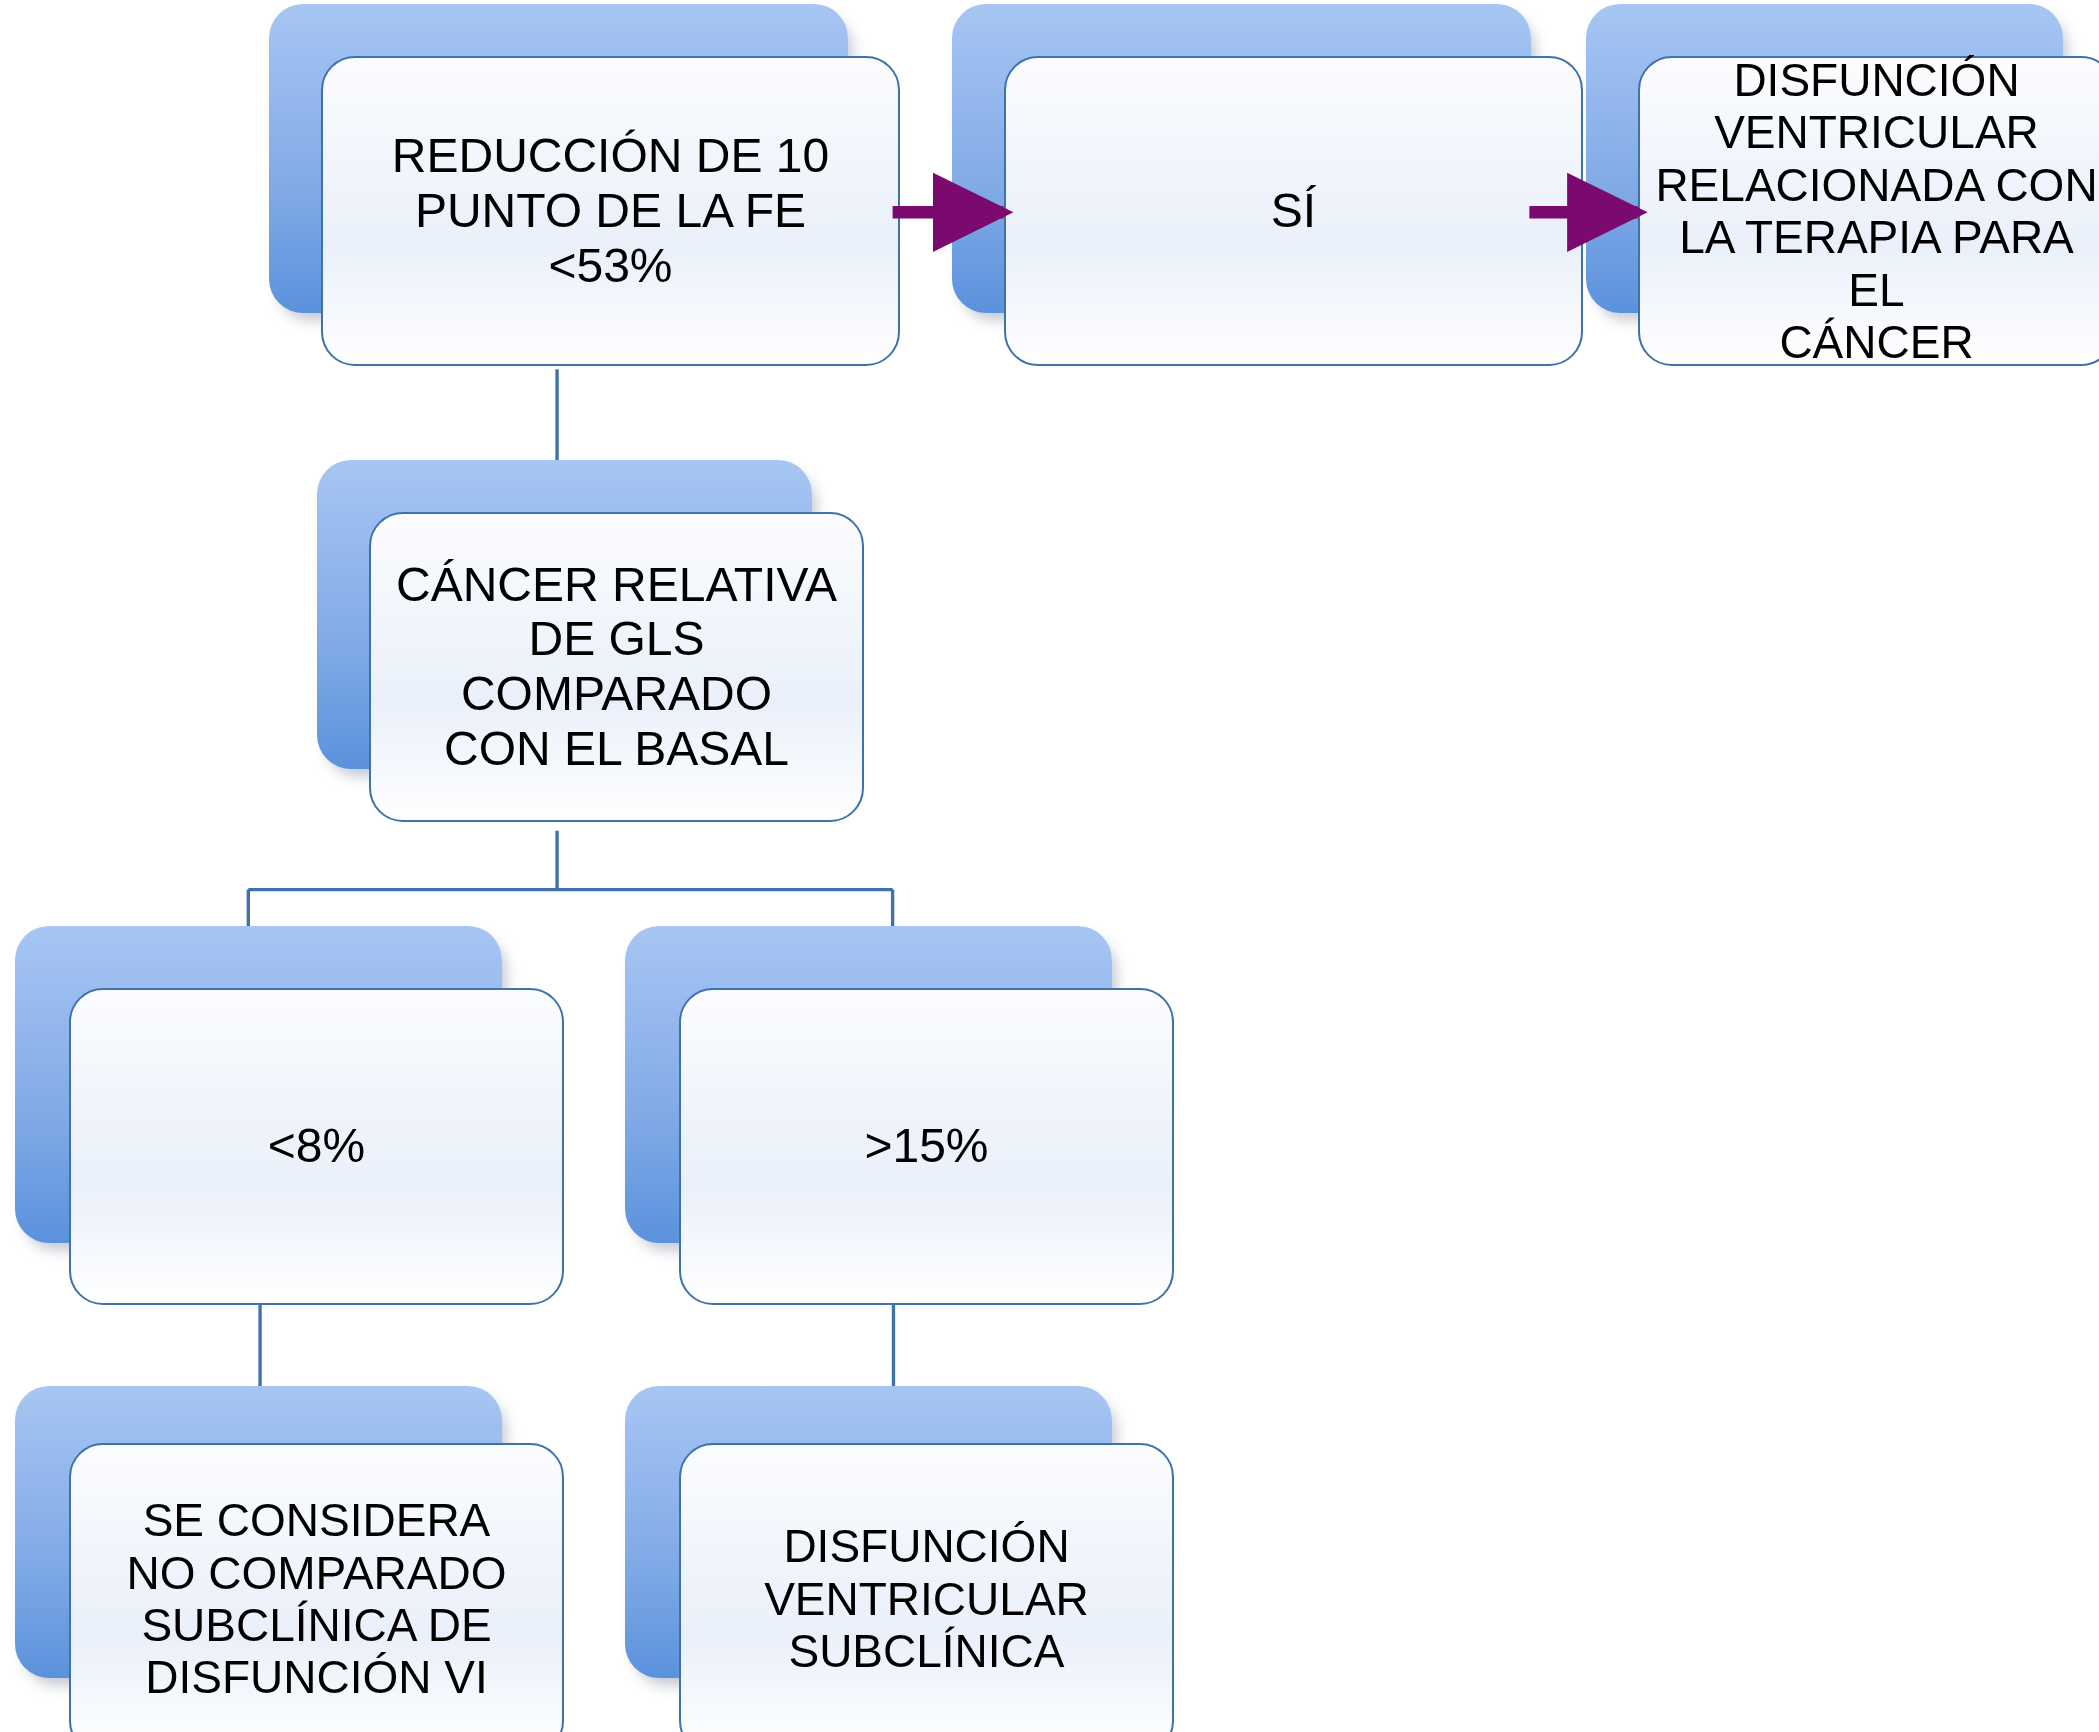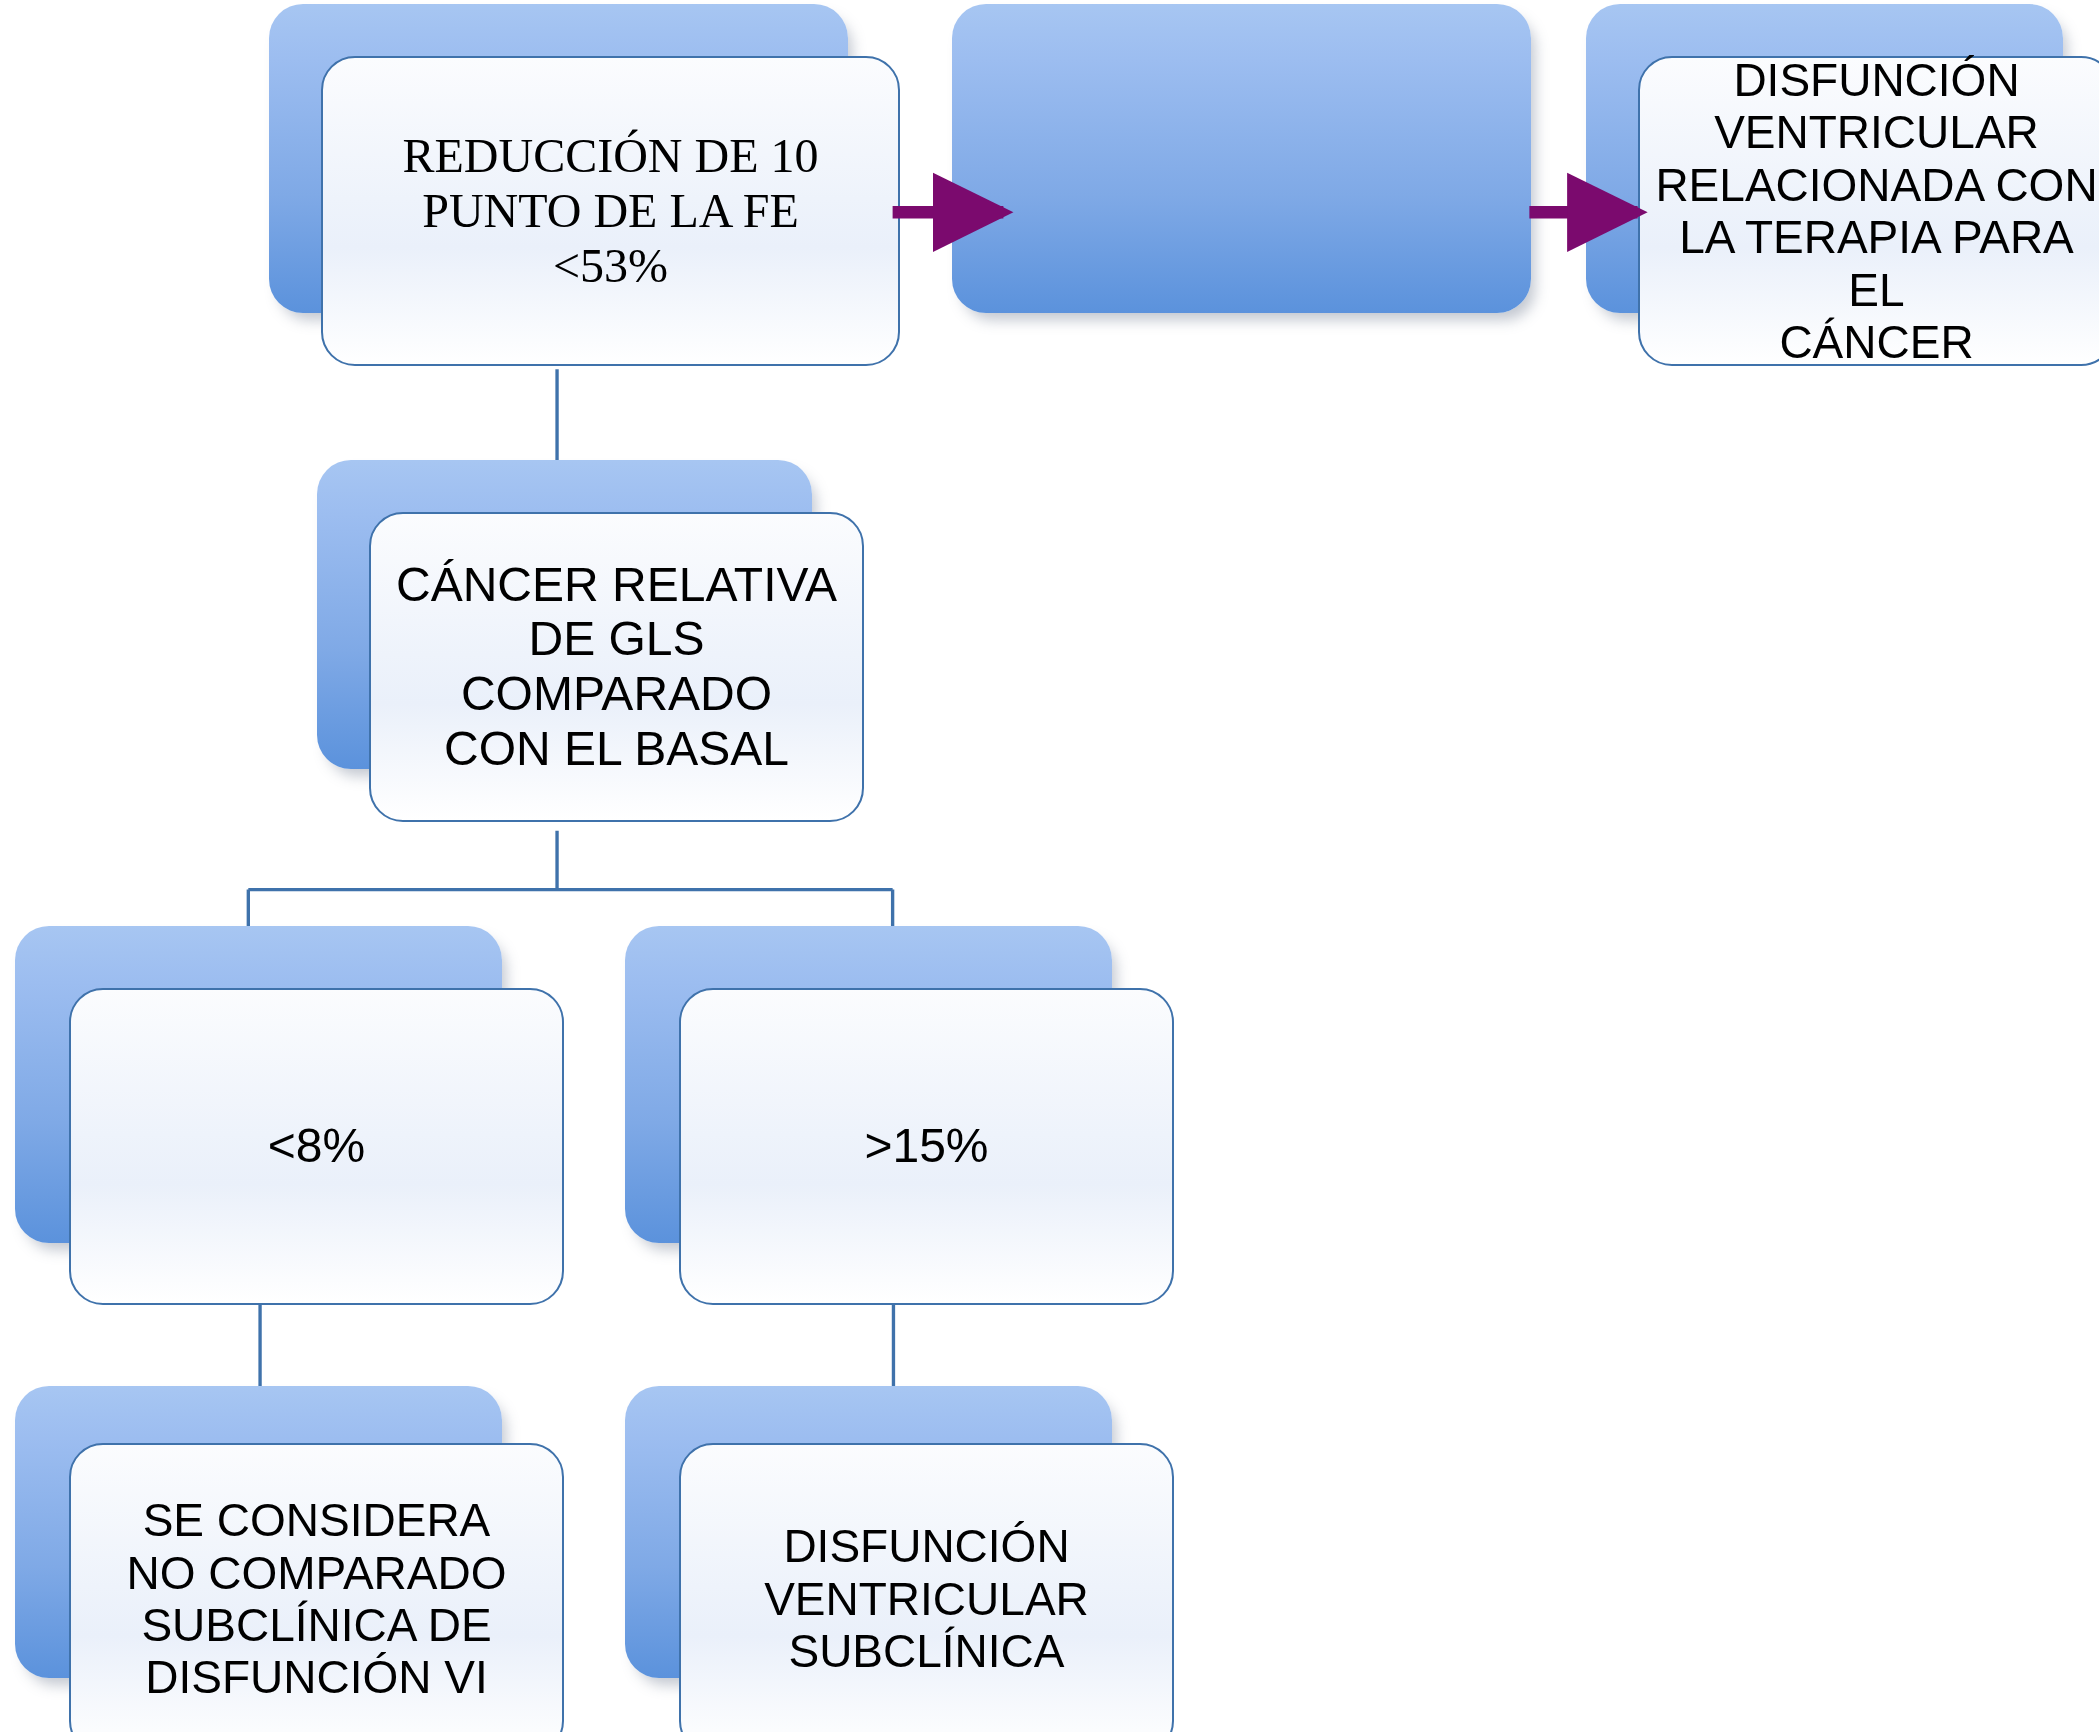--- a/index.html
+++ b/index.html
@@ -68,29 +68,32 @@
       <marker id="ah" markerWidth="7" markerHeight="7" refX="5.6" refY="3.5" orient="auto" markerUnits="strokeWidth">
         <path d="M 0 0.35 L 6.4 3.5 L 0 6.65 z" fill="#7b0a6e"></path>
       </marker>
     </defs>
     <line x1="1064" y1="253" x2="1196" y2="253" stroke="#7b0a6e" stroke-width="15" marker-end="url(#ah)"></line>
     <line x1="1823" y1="253" x2="1952" y2="253" stroke="#7b0a6e" stroke-width="15" marker-end="url(#ah)"></line>
   </svg>
 
   <div class="node" style="left:269px;top:4.2px;width:631px;height:362px;">
     <div class="plate" style="width:579px;height:309px;"></div>
-    <div class="face t-md" style="left:52px;top:52px;width:579px;height:310px;font-family:Liberation Serif, serif;">
+    <div class="face t-md" style="left:52px;top:52px;width:579px;height:310px;">
       <span class="txt">REDUCCIÓN DE 10
 PUNTO DE LA FE
 &lt;53%</span>
     </div>
   </div>
 
   <div class="node" style="left:952px;top:4.2px;width:631px;height:362px;">
     <div class="plate" style="width:579px;height:309px;"></div>
+    <div class="face t-md" style="left:52px;top:52px;width:579px;height:310px;">
+      <span class="txt">SÍ</span>
+    </div>
   </div>
 
   <div class="node" style="left:1586px;top:4.2px;width:529px;height:362px;">
     <div class="plate" style="width:477px;height:309px;"></div>
     <div class="face t-sm" style="left:52px;top:52px;width:477px;height:310px;padding:0 8.4px;">
       <span class="txt">DISFUNCIÓN
 VENTRICULAR
 RELACIONADA CON
 LA TERAPIA PARA EL
 CÁNCER</span>

